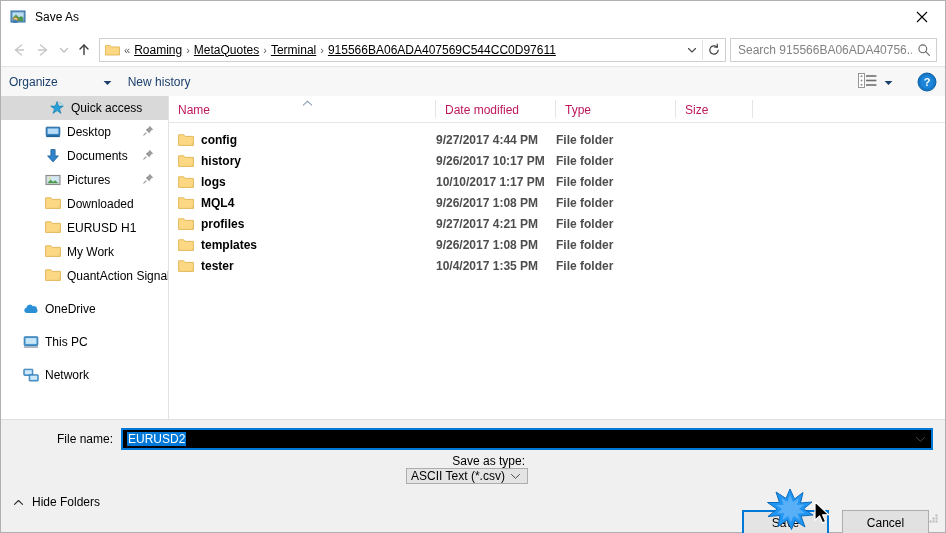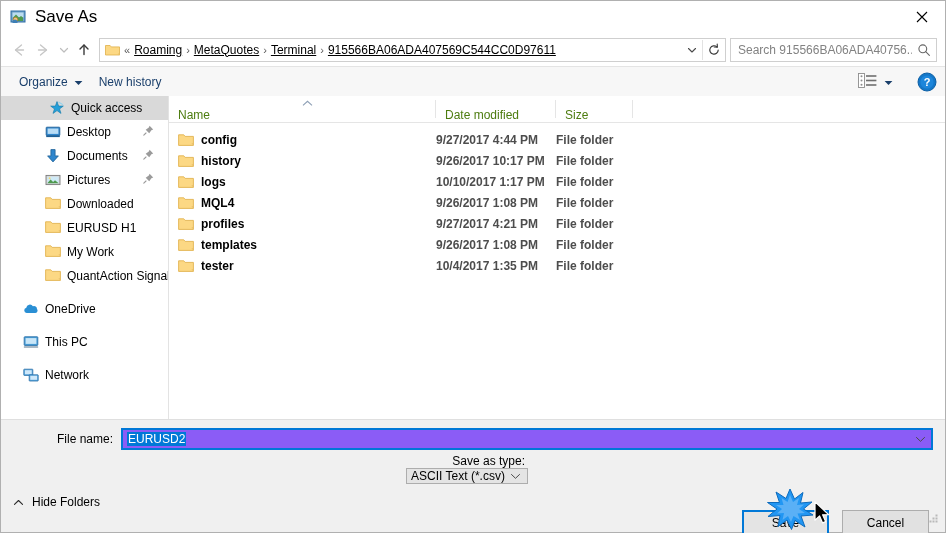--- a/index.html
+++ b/index.html
@@ -10,21 +10,21 @@
     background:#f0f0f0;
     -webkit-font-smoothing:antialiased;
   }
   .dialog{position:relative;width:946px;height:533px;background:#f0f0f0;
           border:1px solid #b0b0b0;box-sizing:border-box;}
 
   
   .titlebar{height:31px;background:#ffffff;display:flex;align-items:center;
             position:relative;border-bottom:1px solid #ffffff;}
   .title-icon{width:17px;height:16px;margin-left:9px;margin-right:8px;position:relative;flex:0 0 auto;}
-  .title-text{font-size:17px;color:#000;}
+  .title-text{font-size:12px;color:#000;}
   .close-btn{position:absolute;right:0;top:0;width:46px;height:31px;
              display:flex;align-items:center;justify-content:center;cursor:default;}
   .close-btn svg{display:block;}
 
   
   .navrow{height:33px;background:#ffffff;display:flex;align-items:center;padding:0 8px 0 6px;}
   .navbtn{width:24px;height:24px;display:flex;align-items:center;justify-content:center;flex:0 0 auto;}
   .navbtn.small{width:17px;}
   .addressbar{flex:1 1 auto;height:22px;background:#fff;border:1px solid #cfcfcf;
               display:flex;align-items:center;margin:0 4px 0 3px;min-width:0;}
@@ -38,21 +38,21 @@
   .searchbox{width:205px;height:22px;background:#fff;border:1px solid #cfcfcf;
              display:flex;align-items:center;flex:0 0 auto;}
   .search-ph{flex:1 1 auto;font-size:12px;color:#828282;padding-left:7px;
              overflow:hidden;white-space:nowrap;}
   .search-icon{width:24px;display:flex;align-items:center;justify-content:center;flex:0 0 auto;}
 
   
   .toolbar{height:30px;background:#f7f7f7;border-top:1px solid #e4e4e4;
            border-bottom:1px solid #dcdcdc;display:flex;align-items:center;position:relative;}
   .tb-item{font-size:12px;color:#1a3f6b;display:flex;align-items:center;height:24px;padding:0 8px;}
-  .tb-item.first{margin-left:10px;}
+  .tb-item.first{gap:39px;}
   .tb-caret{margin-left:6px;}
   .tb-right{position:absolute;right:8px;top:0;height:30px;display:flex;align-items:center;}
   .view-btn{display:flex;align-items:center;height:24px;padding:0 4px;}
   .help-btn{width:20px;height:20px;margin-left:20px;}
 
   
   .bodyarea{position:absolute;left:0;right:0;top:95px;height:323px;background:#fff;}
   .navpane{position:absolute;left:0;top:0;width:167px;height:323px;background:#fff;overflow:hidden;}
   .splitter{position:absolute;left:167px;top:0;width:1px;height:323px;background:#e3e3e3;}
   .listpane{position:absolute;left:168px;top:0;right:0;height:323px;background:#fff;}
@@ -62,21 +62,21 @@
   .nav-item.selected{background:#d9d9d9;padding-left:48px;}
   .nav-ico{width:16px;height:16px;margin-right:6px;position:relative;flex:0 0 auto;}
   .nav-label{white-space:nowrap;overflow:hidden;}
   .pin{position:absolute;right:14px;top:5px;}
   .nav-gap{height:9px;}
   .ind-0{padding-left:22px;}
   .ind-1{padding-left:44px;}
 
   
   .lh{height:26px;display:flex;align-items:flex-end;border-bottom:1px solid #e5e5e5;position:relative;}
-  .lh-cell{font-size:12px;color:#4d7c0f;height:25px;display:flex;align-items:flex-end;
+  .lh-cell{font-size:12px;color:#be185d;height:25px;display:flex;align-items:center;
            box-sizing:border-box;position:relative;}
   .lh-cell .lbl{padding-left:9px;}
   .lh-div{position:absolute;right:0;top:3px;width:1px;height:18px;background:#e5e5e5;}
   .sortcaret{position:absolute;left:133px;top:-1px;}
 
   
   .row{height:21px;display:flex;align-items:center;font-size:12px;color:#000;font-weight:bold;}
   .row .c-name{width:267px;display:flex;align-items:center;box-sizing:border-box;padding-left:9px;}
   .row .c-date{width:120px;color:#4d4d4d;box-sizing:border-box;}
   .row .c-type{width:120px;color:#4d4d4d;box-sizing:border-box;}
@@ -84,21 +84,21 @@
   .folder-ico{width:16px;height:14px;margin-right:7px;position:relative;flex:0 0 auto;}
 
   
   .formarea{position:absolute;left:0;right:0;top:418px;height:69px;background:#f0f0f0;
             border-top:1px solid #dfdfdf;}
   .formrow{position:absolute;left:0;right:0;height:22px;display:flex;align-items:center;}
   .frm-label{width:120px;text-align:right;padding-right:8px;font-size:12px;color:#000;
              box-sizing:border-box;flex:0 0 auto;}
   .combo{flex:1 1 auto;height:22px;margin-right:12px;display:flex;align-items:center;
          box-sizing:border-box;position:relative;}
-  .combo.focused{border:2px solid #0078d7;background:#8b5cf6;}
+  .combo.focused{border:2px solid #0078d7;background:#000000;}
   .combo.disabled{border:1px solid #adadad;background:#e4e4e4;}
   .combo-val{flex:1 1 auto;font-size:12px;padding-left:4px;overflow:hidden;white-space:nowrap;}
   .combo-val .sel{background:#0078d7;color:#fff;padding:1px 1px;}
   .combo-arrow{width:22px;display:flex;align-items:center;justify-content:center;flex:0 0 auto;}
 
   
   .footer{position:absolute;left:0;right:0;bottom:0;height:46px;background:#f0f0f0;}
   .hide-folders{position:absolute;left:12px;top:9px;display:flex;align-items:center;font-size:12px;}
   .hf-caret{margin-right:8px;}
   .btn{position:absolute;top:24px;height:26px;width:87px;background:#e1e1e1;
@@ -399,20 +399,24 @@
             <svg width="11" height="7" viewBox="0 0 11 7">
                 <path d="M1 5.3 L5.5 1.3 L10 5.3" stroke="#8d9fb5" stroke-width="1.1" fill="none"></path>
               </svg>
           </span>
           <span class="lh-div"></span>
         </div>
         <div class="lh-cell" style="width:120px;">
           <span class="lbl">Date modified</span>
           <span class="lh-div"></span>
         </div>
+        <div class="lh-cell" style="width:120px;">
+          <span class="lbl">Type</span>
+          <span class="lh-div"></span>
+        </div>
         <div class="lh-cell" style="width:77px;">
           <span class="lbl">Size</span>
           <span class="lh-div"></span>
         </div>
       </div>
 
       <div style="padding-top:6px;">
 
         <div class="row">
           <div class="c-name">

